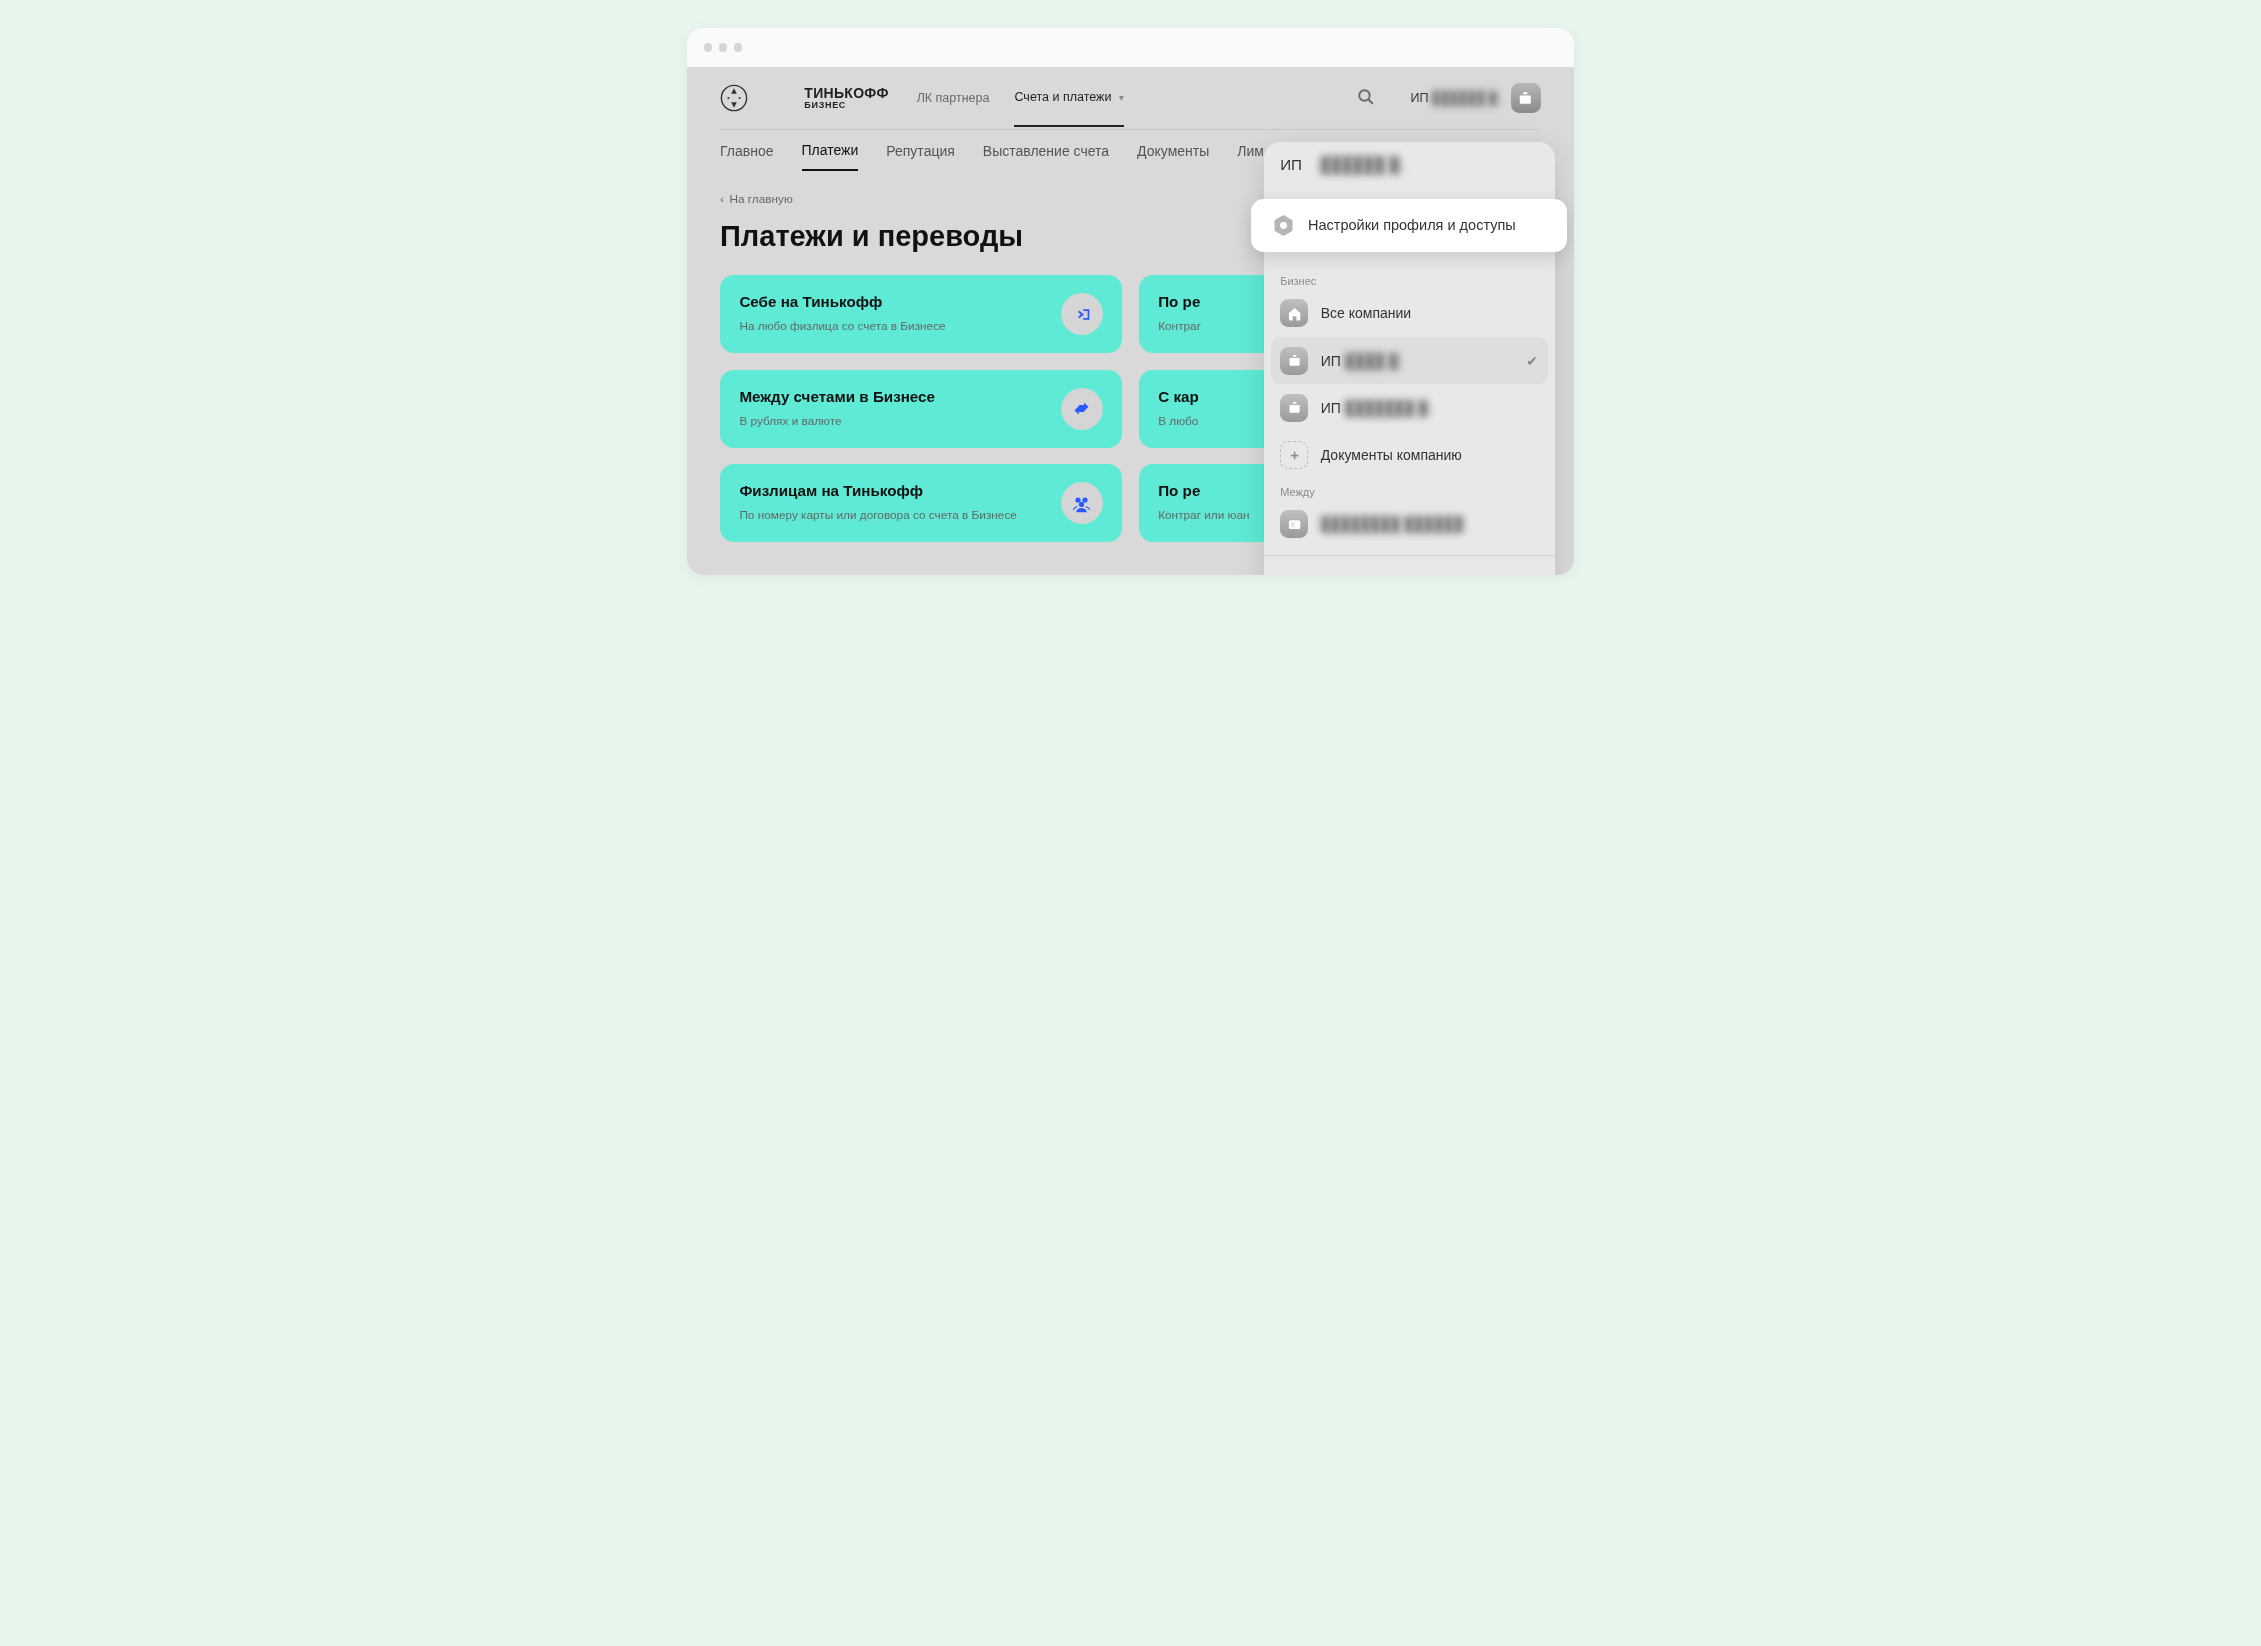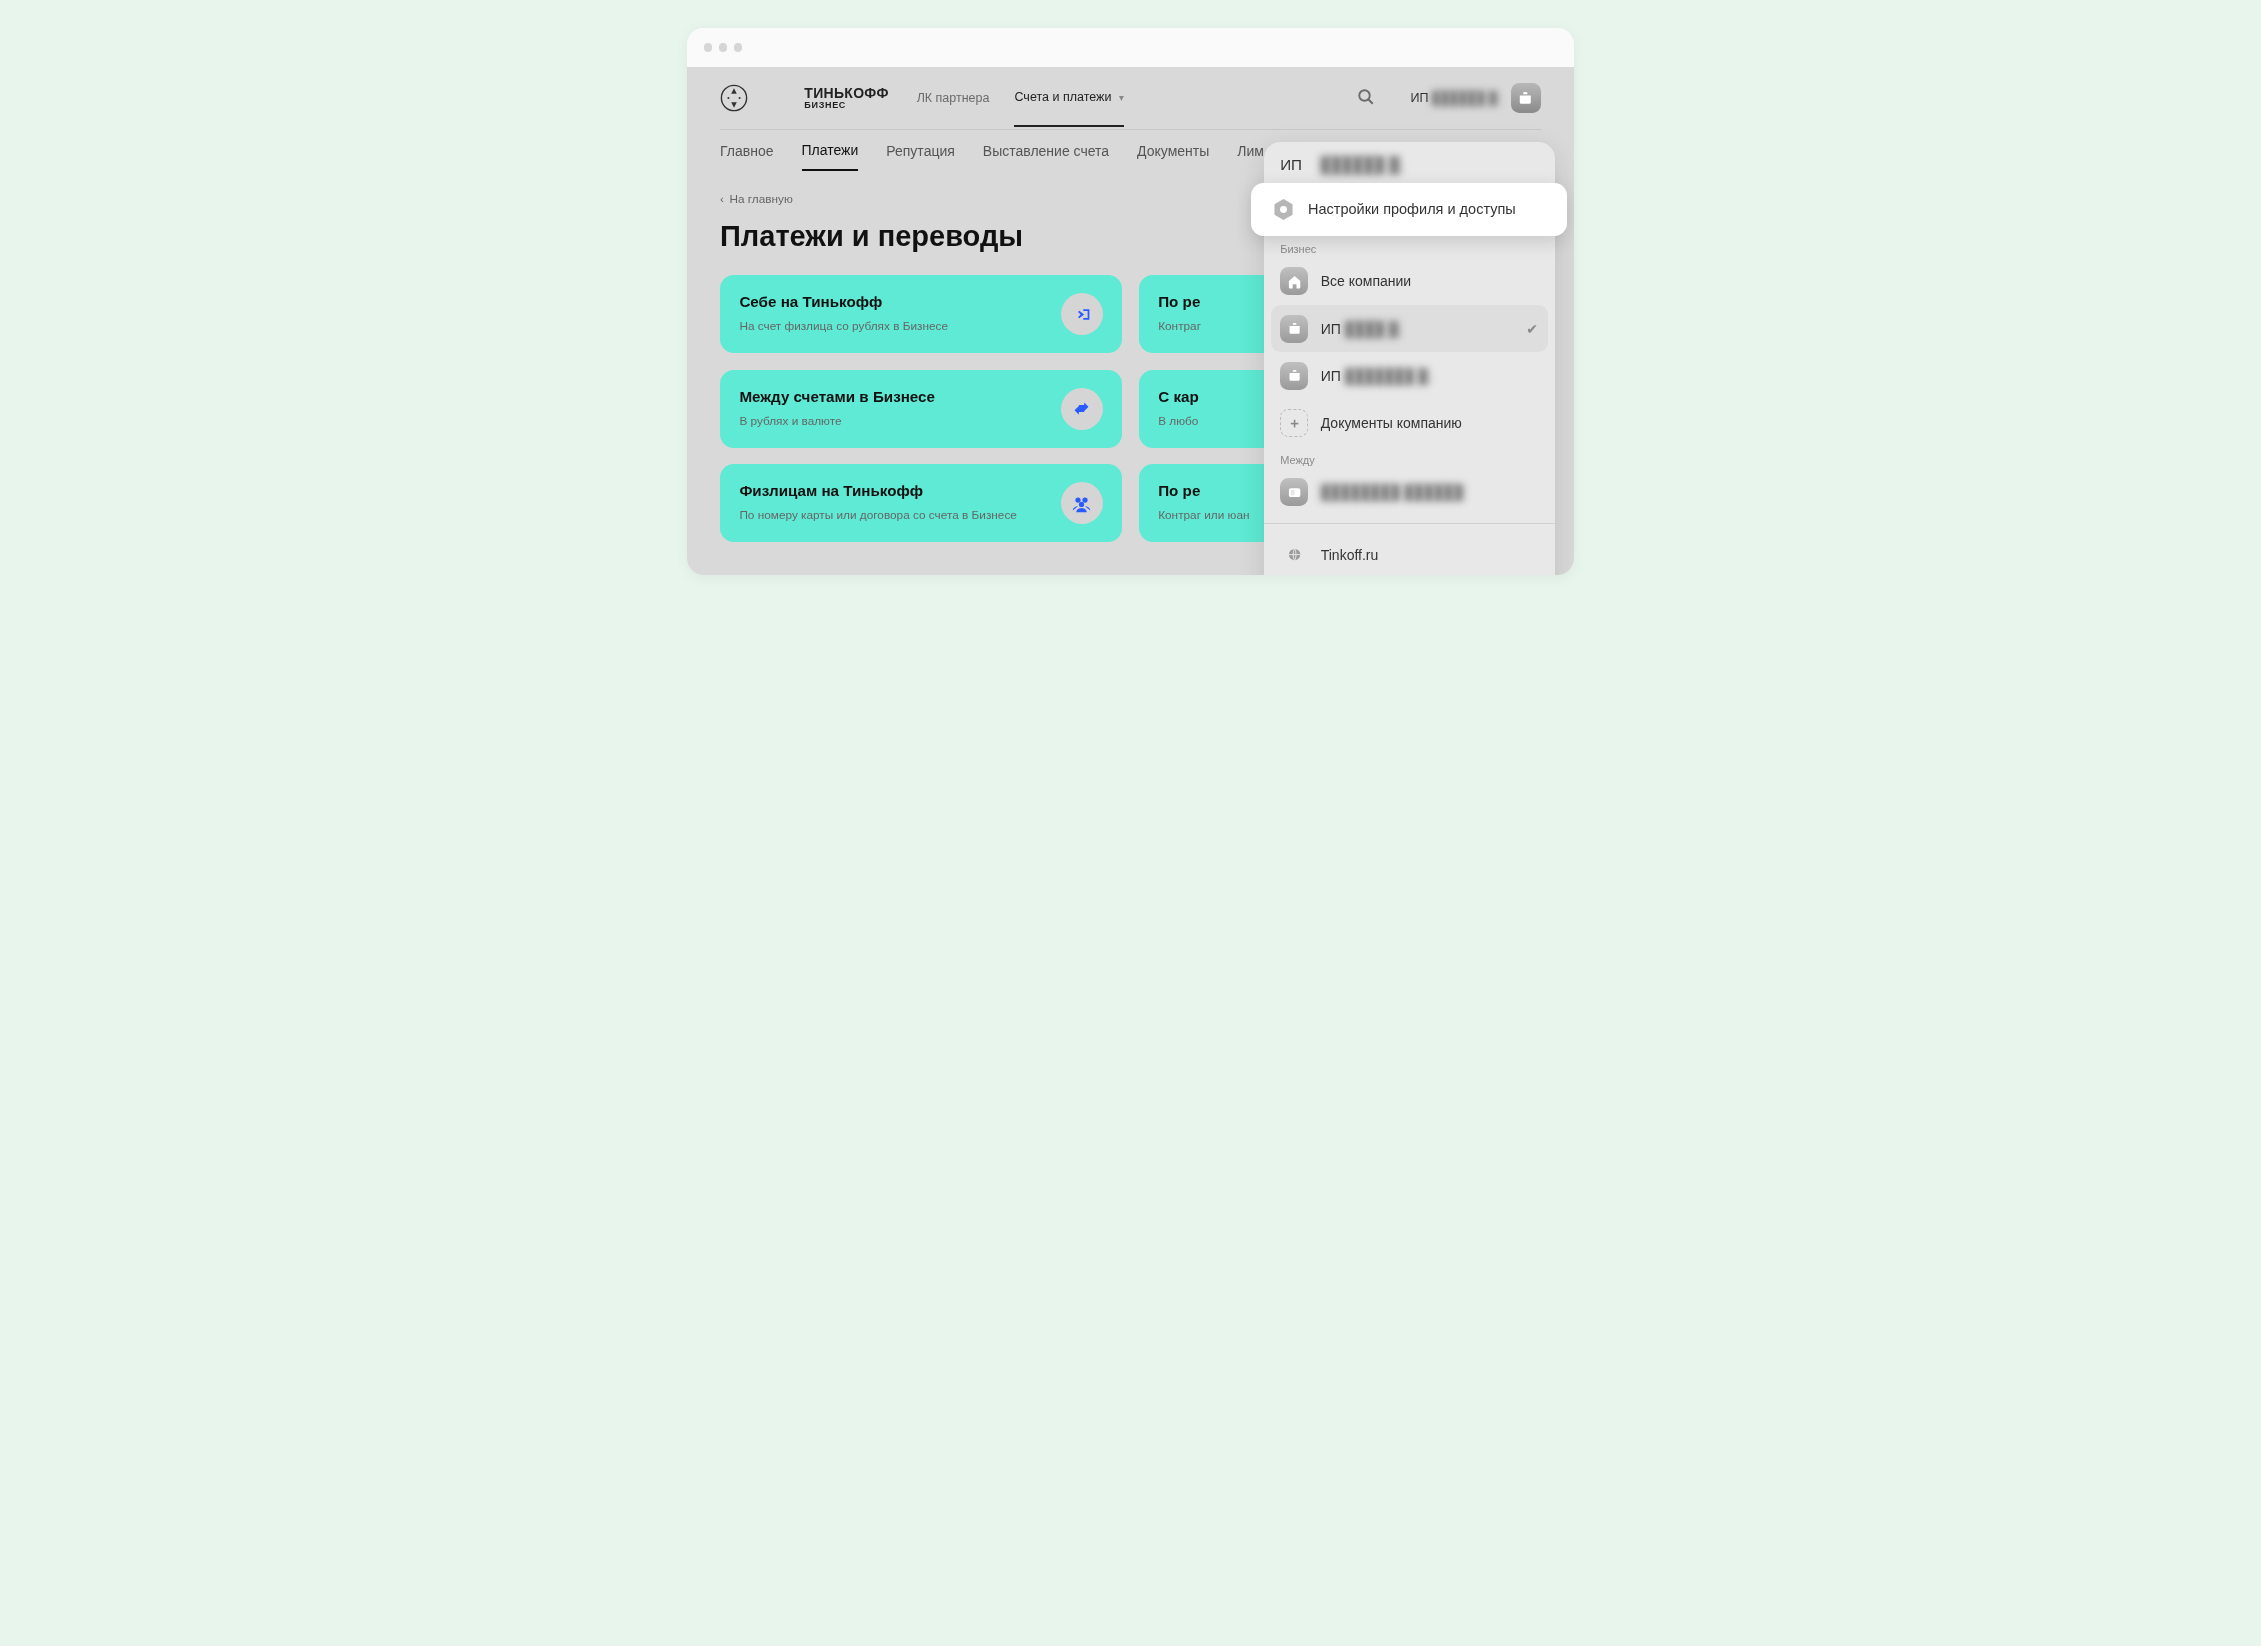--- a/index.html
+++ b/index.html
@@ -111,21 +111,21 @@
     display: flex; align-items: center; gap: 7px;
   }
   .dd-item {
     display: flex; align-items: center; gap: 12.5px;
     padding: 9.7px 16.6px; font-size: 14px; color: #333;
     cursor: pointer;
   }
   .dd-item.highlight {
     background: #fff;
     border-radius: 12.5px;
-    margin: 0 -12.5px;
+    margin: 16px -12.5px;
     padding: 14px 19.4px;
     box-shadow: 0 5.5px 19.4px rgba(0,0,0,0.14);
     font-size: 14.5px;
     position: relative;
     z-index: 2;
   }
   .dd-section-label {
     color: #8a8a8a; font-size: 11px; padding: 7px 16.6px 2.8px 16.6px;
   }
   .dd-icon {
@@ -217,21 +217,21 @@
       <span>‹</span>
       <span>На главную</span>
     </div>
 
     <h1 class="page-title">Платежи и переводы</h1>
 
     <div class="cards">
       <div class="card">
         <div class="card-left">
           <div class="card-title">Себе на Тинькофф</div>
-          <div class="card-sub">На счет физлица со рублях в Бизнесе</div>
+          <div class="card-sub">На любо физлица со счета в Бизнесе</div>
         </div>
         <div class="card-icon">
           <svg viewBox="0 0 24 24">
               <path d="M3 12h8l-3-3 1.4-1.4L15 12l-5.6 4.4L8 15l3-3H3zM14 6h7v12h-7v-2h5V8h-5z"></path>
             </svg>
         </div>
       </div>
 
       <div class="card">
         <div class="card-left">

